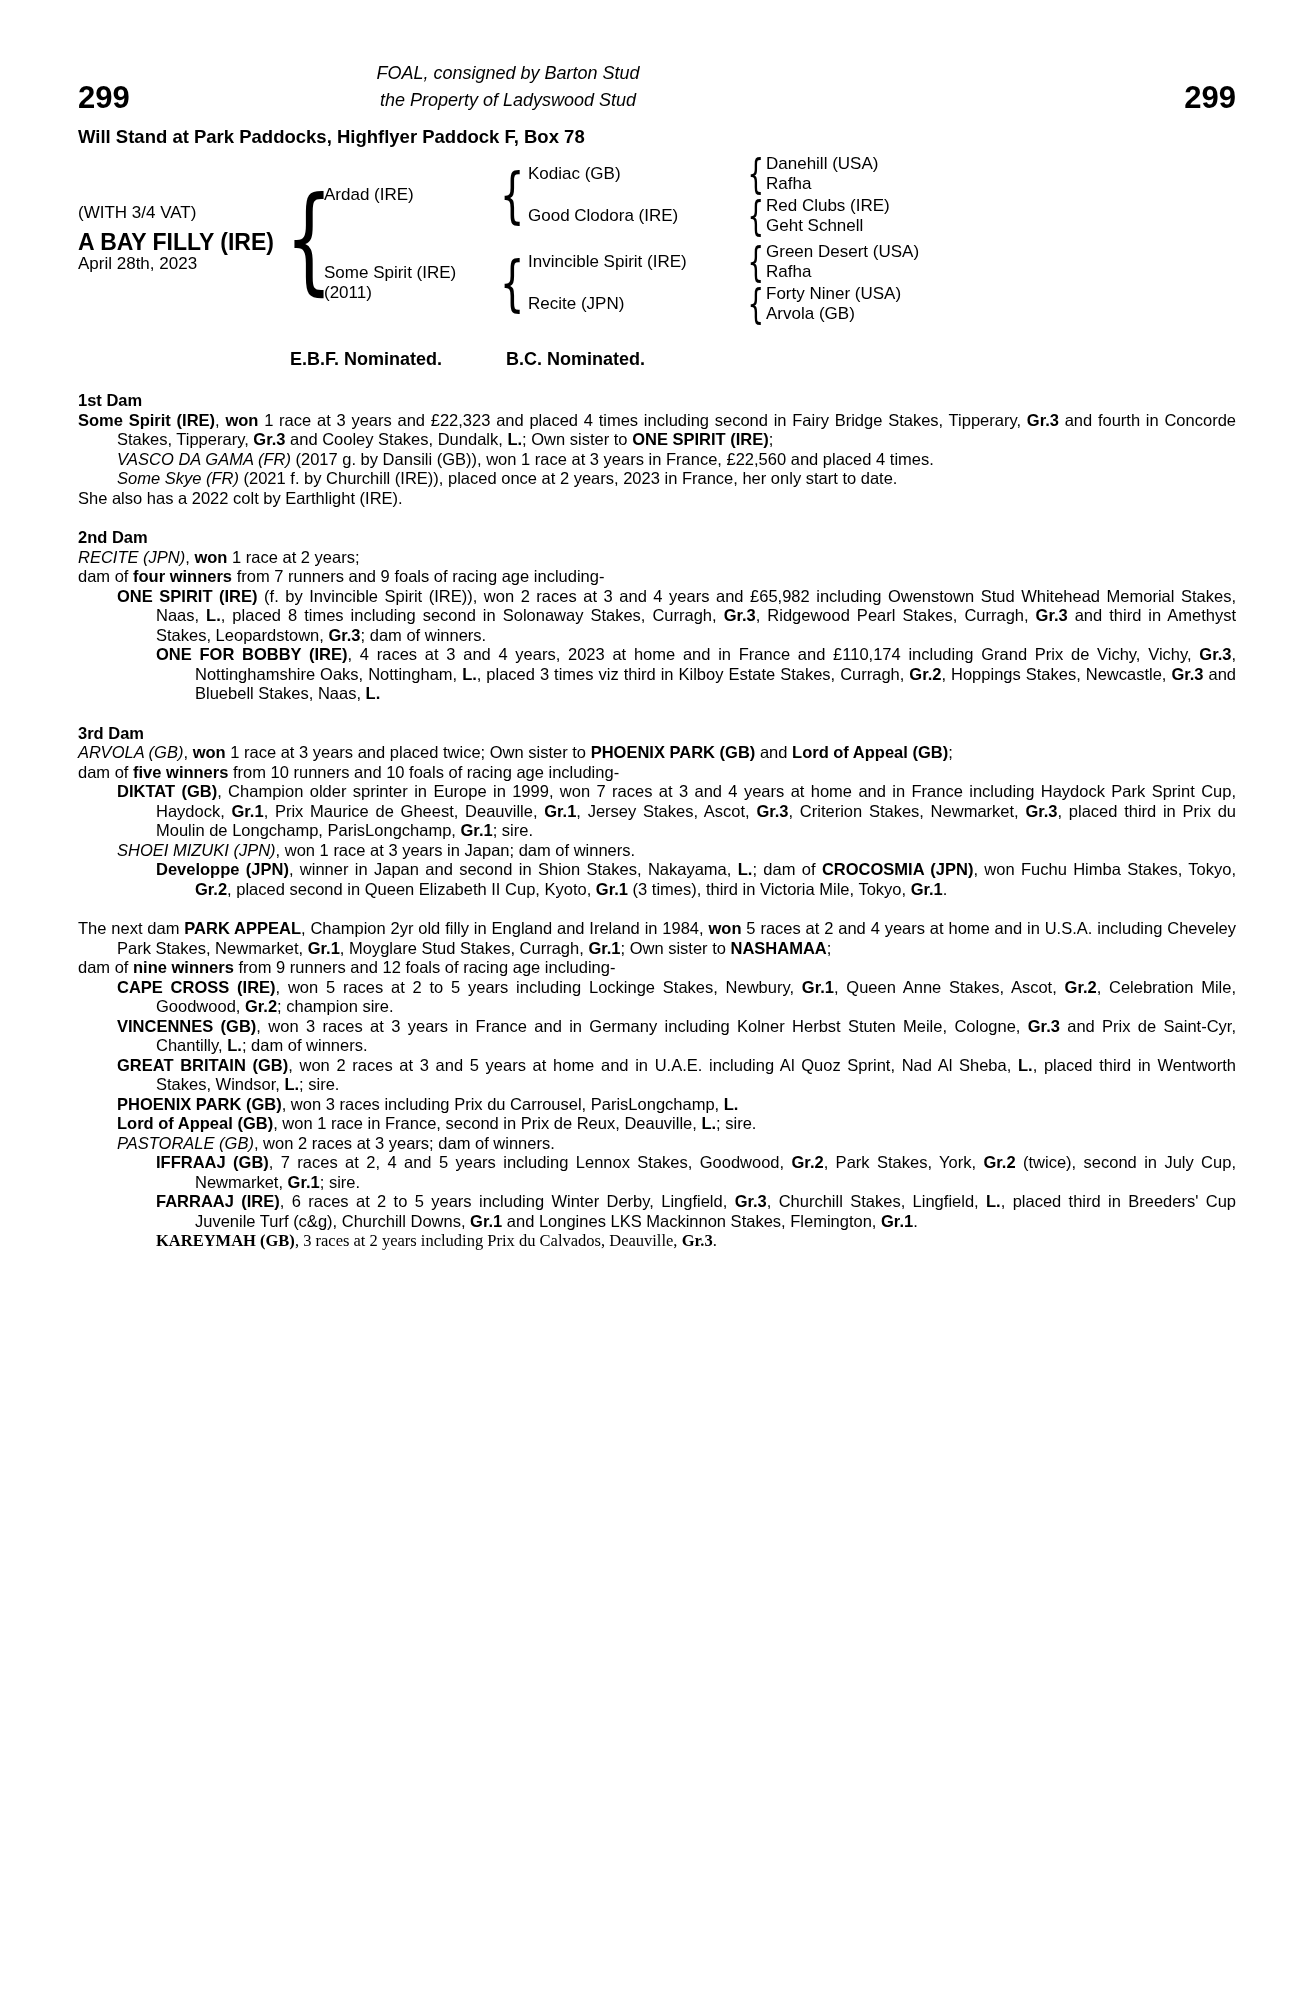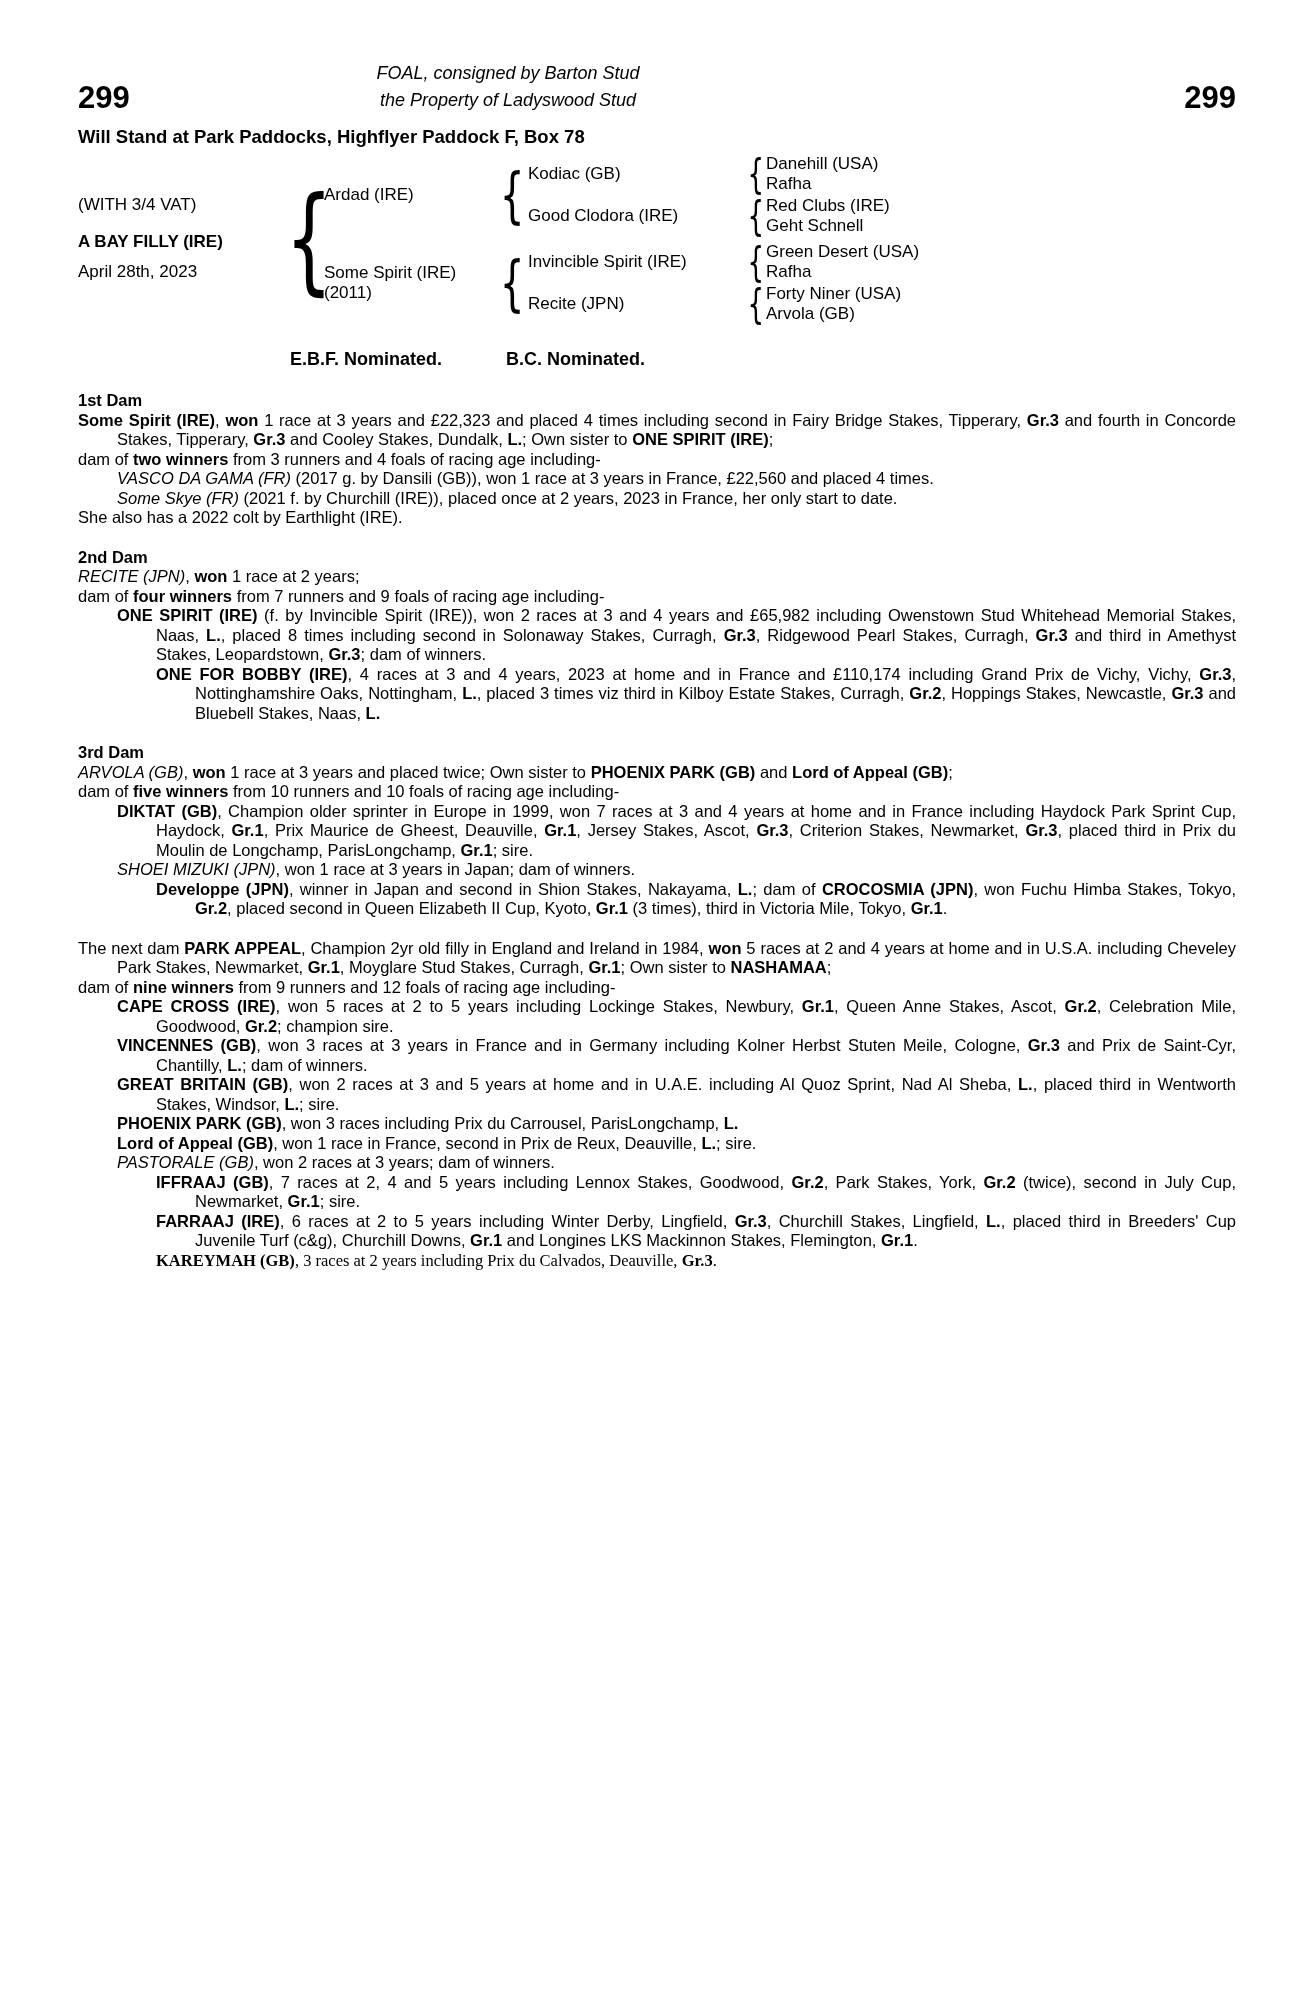--- a/index.html
+++ b/index.html
@@ -14,22 +14,22 @@
   .i{font-style:italic;}
   
   .header{position:relative;}
   .hdr-center{width:860px;text-align:center;font-style:italic;font-size:18px;line-height:27px;}
   .lot{position:absolute;top:22px;font-size:31px;font-weight:bold;line-height:1;font-style:normal;}
   .lot-left{left:0;}
   .lot-right{right:0;}
   .stand{font-weight:bold;font-size:18.5px;margin-top:13px;}
   
   .ped{display:flex;align-items:center;margin-top:4px;font-size:17px;line-height:20px;}
-  .ped-subject{width:216px;display:flex;flex-direction:column;gap:10px;}
-  .ped-subject .subj-name{font-size:17px;margin-top:7px;}
+  .ped-subject{width:216px;display:flex;flex-direction:column;gap:2px;}
+  .ped-subject .subj-name{font-size:23px;margin-top:7px;}
   .gen1col,.gen2col,.gen3col{display:flex;flex-direction:column;}
   .branch{display:flex;align-items:center;margin:2px 0;}
   .branch2{display:flex;align-items:center;margin:1px 4px;}
   .g1name{width:176px;}
   .g2name{width:218px;}
   .gen3col div{line-height:20px;}
   .brace{display:flex;align-items:center;justify-content:center;font-family:"DejaVu Sans",sans-serif;}
   .brace::before{content:"{";display:block;font-weight:normal;}
   .brace-xl{width:30px;}
   .brace-xl::before{font-size:116px;transform:scaleX(.65);}
@@ -120,21 +120,20 @@
 
 <div class="noms">
   <span class="b">E.B.F. Nominated.</span>
   <span class="b">B.C. Nominated.</span>
 </div>
 
 <div class="produce">
     <div class="section">
       <div class="sec-heading">1st Dam</div>
       <p class="para" style="padding-left: 39px; text-indent: -39px;"><span class="b">Some Spirit (IRE)</span><span>, </span><span class="b">won</span><span> 1 race at 3 years and £22,323 and placed 4 times including second in Fairy Bridge Stakes, Tipperary, </span><span class="b">Gr.3</span><span> and fourth in Concorde Stakes, Tipperary, </span><span class="b">Gr.3</span><span> and Cooley Stakes, Dundalk, </span><span class="b">L.</span><span>; Own sister to </span><span class="b">ONE SPIRIT (IRE)</span><span>;</span></p>
-      <p class="para" style="padding-left: 39px; text-indent: -39px;"><span>dam of </span><span class="b">two winners</span><span> from 3 runners and 4 foals of racing age including-</span></p>
       <p class="para" style="padding-left: 78px; text-indent: -39px;"><span class="i">VASCO DA GAMA (FR)</span><span> (2017 g. by Dansili (GB)), won 1 race at 3 years in France, £22,560 and placed 4 times.</span></p>
       <p class="para" style="padding-left: 78px; text-indent: -39px;"><span class="i">Some Skye (FR)</span><span> (2021 f. by Churchill (IRE)), placed once at 2 years, 2023 in France, her only start to date.</span></p>
       <p class="para" style="padding-left: 39px; text-indent: -39px;"><span>She also has a 2022 colt by Earthlight (IRE).</span></p>
     </div>
     <div class="section">
       <div class="sec-heading">2nd Dam</div>
       <p class="para" style="padding-left: 39px; text-indent: -39px;"><span class="i">RECITE (JPN)</span><span>, </span><span class="b">won</span><span> 1 race at 2 years;</span></p>
       <p class="para" style="padding-left: 39px; text-indent: -39px;"><span>dam of </span><span class="b">four winners</span><span> from 7 runners and 9 foals of racing age including-</span></p>
       <p class="para" style="padding-left: 78px; text-indent: -39px;"><span class="b">ONE SPIRIT (IRE)</span><span> (f. by Invincible Spirit (IRE)), won 2 races at 3 and 4 years and £65,982 including Owenstown Stud Whitehead Memorial Stakes, Naas, </span><span class="b">L.</span><span>, placed 8 times including second in Solonaway Stakes, Curragh, </span><span class="b">Gr.3</span><span>, Ridgewood Pearl Stakes, Curragh, </span><span class="b">Gr.3</span><span> and third in Amethyst Stakes, Leopardstown, </span><span class="b">Gr.3</span><span>; dam of winners.</span></p>
       <p class="para" style="padding-left: 117px; text-indent: -39px;"><span class="b">ONE FOR BOBBY (IRE)</span><span>, 4 races at 3 and 4 years, 2023 at home and in France and £110,174 including Grand Prix de Vichy, Vichy, </span><span class="b">Gr.3</span><span>, Nottinghamshire Oaks, Nottingham, </span><span class="b">L.</span><span>, placed 3 times viz third in Kilboy Estate Stakes, Curragh, </span><span class="b">Gr.2</span><span>, Hoppings Stakes, Newcastle, </span><span class="b">Gr.3</span><span> and Bluebell Stakes, Naas, </span><span class="b">L.</span></p>

